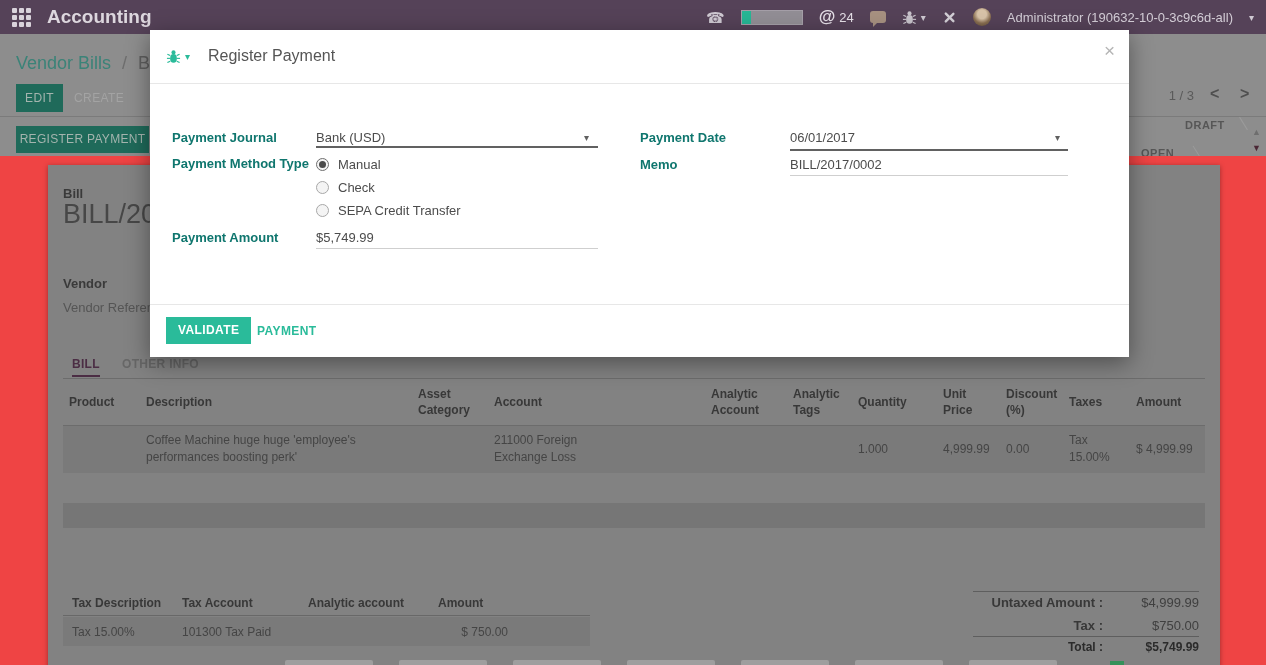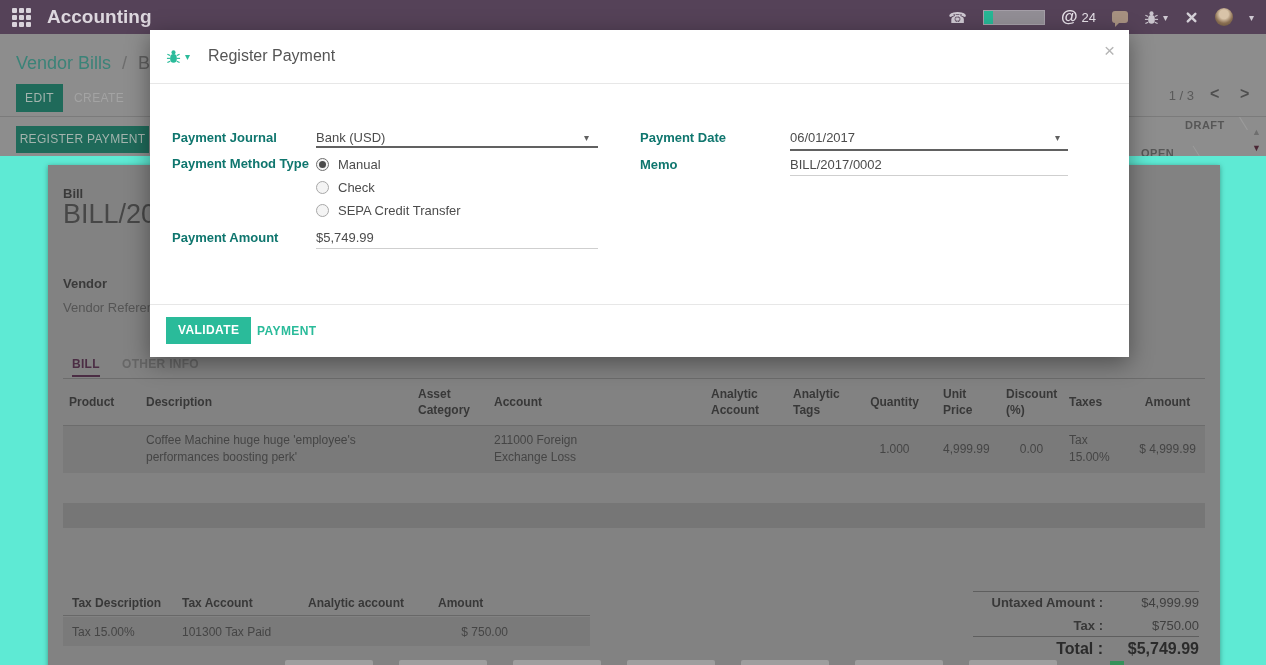--- a/index.html
+++ b/index.html
@@ -43,52 +43,52 @@
               letter-spacing:.4px;color:#a3a3a3;cursor:pointer}
   .pager{position:absolute;left:1148px;top:88px;font-size:13px;color:#5a5a5a;width:46px;text-align:right}
   .pchev{position:absolute;top:85px;font-size:16px;font-weight:bold;color:#4f4f4f;cursor:pointer}
   .statusrow{position:absolute;left:0;top:116px;width:1266px;height:40px;background:#8d8d8d;
              border-top:1px solid #7b7b7b;box-sizing:border-box}
   .btn-regpay{left:16px;top:126px;width:133px;height:27px;line-height:27px;letter-spacing:.3px}
   .stage{position:absolute;font-size:11px;font-weight:bold;letter-spacing:.5px;color:#565656;cursor:pointer}
   .sepdiag{position:absolute;width:1px;background:#9b9b9b}
   .scrarr{position:absolute;font-size:9px;line-height:1;cursor:pointer}
 
-  .content{position:absolute;left:0;top:156px;width:1266px;height:509px;background:#5eead4}
+  .content{position:absolute;left:0;top:156px;width:1266px;height:509px;background:#ef4444}
   .sheet{position:absolute;left:48px;top:9px;width:1172px;height:520px;background:#828282;
          box-shadow:0 1px 5px rgba(0,0,0,.35)}
   .s-label{position:absolute;font-size:13px;font-weight:bold;color:#3a3a3a}
   .s-text{position:absolute;font-size:13px;color:#555}
   .s-head{position:absolute;left:15px;top:34px;font-size:27px;color:#474747;white-space:nowrap}
   .tab{position:absolute;font-size:12px;font-weight:bold;letter-spacing:.3px;cursor:pointer}
   .tab.active{color:#4b2d44;border-bottom:2px solid #4b2d44;padding-bottom:4px}
   .tab.other{color:#676767}
   .tabline{position:absolute;left:15px;top:213px;width:1142px;height:1px;background:#6c6c6c}
 
   .ltable{position:absolute;left:15px;top:214px;width:1142px;border-collapse:collapse;
           table-layout:fixed;font-size:12px}
   .ltable th{color:#383838;font-weight:bold;text-align:left;padding:4px 6px;height:38px;
              border-bottom:1px solid #6c6c6c;vertical-align:middle;line-height:1.35}
   .ltable td{color:#454545;background:#7a7a7a;padding:6px 6px;height:34px;vertical-align:middle;line-height:1.45}
-  .ltable .r{text-align:center}
+  .ltable .r{text-align:left}
   .wrap-desc{display:inline-block;max-width:268px}
   .wrap-acct{display:inline-block;max-width:102px}
   .wrap-tax{display:inline-block;max-width:50px}
 
   .band{position:absolute;left:15px;top:338px;width:1142px;height:25px;background:#767676}
 
   .txh{position:absolute;font-size:12px;font-weight:bold;color:#383838}
   .txline{position:absolute;left:15px;top:450px;width:527px;height:1px;background:#686868}
   .txrow{position:absolute;left:15px;top:452px;width:527px;height:29px;background:#7a7a7a}
   .txc{position:absolute;font-size:12px;color:#454545;top:460px}
 
   .totline{position:absolute;height:1px;background:#5e5e5e;left:925px;width:226px}
   .totlab{position:absolute;left:925px;width:130px;text-align:right;font-size:13px;font-weight:bold;color:#383838}
   .totval{position:absolute;left:1056px;width:95px;text-align:right;font-size:13px;color:#3f3f3f}
-  .totlab.big,.totval.big{font-size:16px;font-weight:bold;color:#2b2b2b}
+  .totlab.big,.totval.big{font-size:12px;font-weight:bold;color:#2b2b2b}
 
   .bb{position:absolute;top:660px;height:6px;width:88px;background:#9e9e9e;border-radius:2px 2px 0 0}
   .bbg{position:absolute;top:661px;left:1110px;height:4px;width:14px;background:#35915a}
 
   
   .modal{position:absolute;left:150px;top:30px;width:979px;height:327px;background:#ffffff;
          box-shadow:0 6px 22px rgba(0,0,0,.4);z-index:100}
   .m-head{position:absolute;left:0;top:0;right:0;height:53px;border-bottom:1px solid #e7e7e7}
   .m-title{position:absolute;left:58px;top:17px;font-size:16px;color:#555}
   .m-bug{position:absolute;left:16px;top:19px;color:#2abb9a;display:flex;align-items:center;gap:4px;cursor:pointer}
@@ -152,20 +152,21 @@
       </svg>
       <span class="navcaret">▾</span>
     </span>
     <svg width="15" height="15" viewBox="0 0 16 16" style="color:#d3cfd6">
       <g fill="currentColor">
         <rect x="6.8" y="1" width="2.6" height="14" rx="1.3" transform="rotate(45 8 8)"></rect>
         <rect x="6.8" y="1" width="2.6" height="14" rx="1.3" transform="rotate(-45 8 8)"></rect>
       </g>
     </svg>
     <span class="avatar"></span>
+    <span class="username">Administrator (190632-10-0-3c9c6d-all)</span>
     <span class="navcaret">▾</span>
   </div>
 </div>
 
 <div class="cpanel"></div>
 
 <div class="bcrumb">
   <span class="lnk">Vendor Bills</span>
   <span class="sep">/</span>
   <span class="cur">BILL/2017/0002</span>

